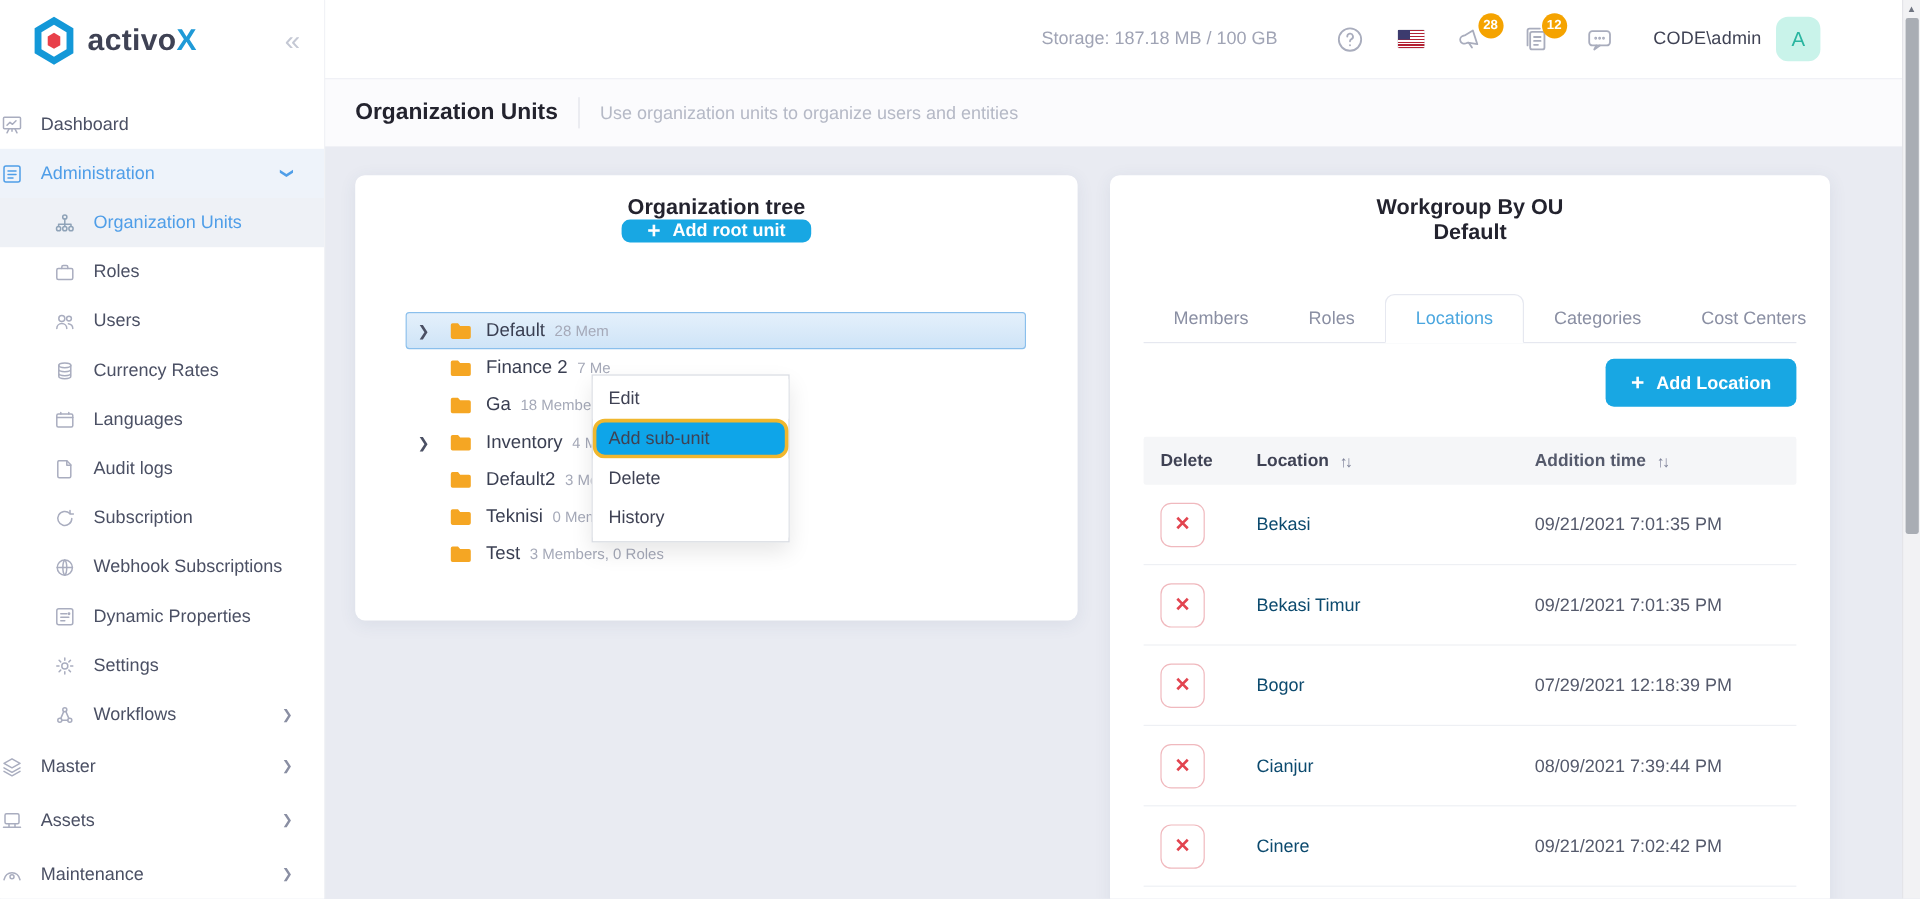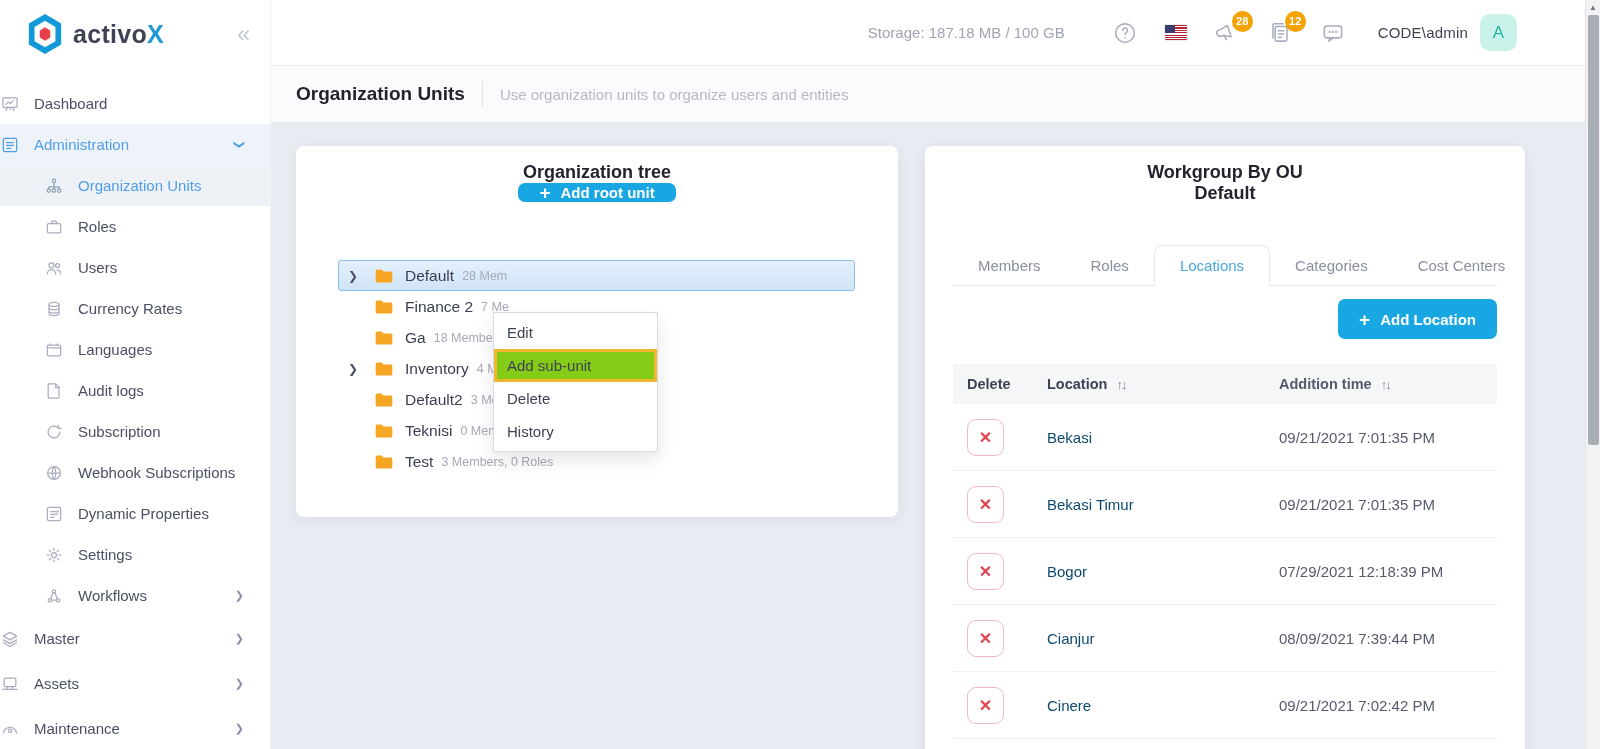--- a/index.html
+++ b/index.html
@@ -65,21 +65,21 @@
 .tree-row.selected{background:linear-gradient(180deg,#e4f0fb,#cfe4f7);border-color:var(--selected-row-border);}
 .t-chev{width:18px;font-size:12px;color:#4b5064;flex:0 0 18px;}
 .t-folder{width:20px;height:17px;margin-left:8px;flex:0 0 20px;}
 .t-folder svg{width:20px;height:17px;display:block;}
 .t-name{font-size:15.5px;color:#3a3f52;margin-left:11px;white-space:nowrap;}
 .t-meta{font-size:12.5px;color:#a5a9b8;margin-left:8px;white-space:nowrap;overflow:hidden;}
 
 
 .ctx-menu{position:absolute;left:493px;top:272px;width:165px;background:#fff;border:1px solid #d8dbe2;box-shadow:0 8px 18px rgba(0,0,0,.10);z-index:50;padding:3px 0;margin-top:40px;}
 .ctx-item{height:33px;display:flex;align-items:center;padding-left:13px;font-size:15px;color:#3f4254;cursor:pointer;background:#fff;}
-.ctx-item.hl{border:3px solid var(--menu-highlight);background:#84cc16;border-radius:0;padding-left:10px;}
+.ctx-item.hl{border:3px solid var(--menu-highlight);background:#0ea5e9;border-radius:10px;padding-left:10px;}
 
 
 .wg-default{font-size:18px;font-weight:bold;color:#23232e;}
 .tabs{display:flex;margin:43px 28px 0;border-bottom:1px solid #e6e8f0;height:41px;}
 .tab{padding:0 25px;display:flex;align-items:center;font-size:15px;color:#8a8fa3;cursor:pointer;position:relative;margin-bottom:-1px;white-space:nowrap;}
 .tab.active{background:#fff;border:1px solid #e6e8f0;border-bottom:1px solid #fff;border-radius:8px 8px 0 0;color:var(--tab-active);}
 .addloc-row{display:flex;justify-content:flex-end;margin:13px 28px 0;}
 .table{margin:25px 28px 0;}
 .thead{display:grid;grid-template-columns:80px 1fr 218px;background:#f5f6f8;height:40px;align-items:center;font-size:14.5px;font-weight:bold;color:#3f4254;border-radius:2px;}
 .th{padding-left:14px;display:flex;align-items:center;gap:9px;}

